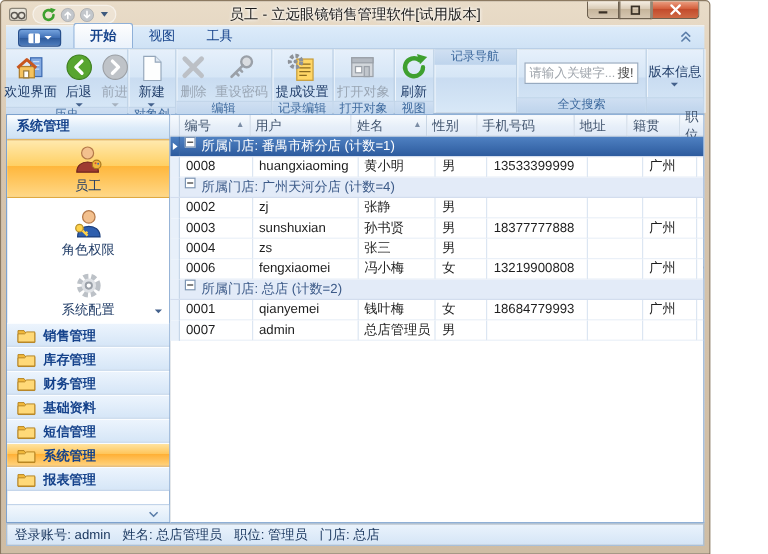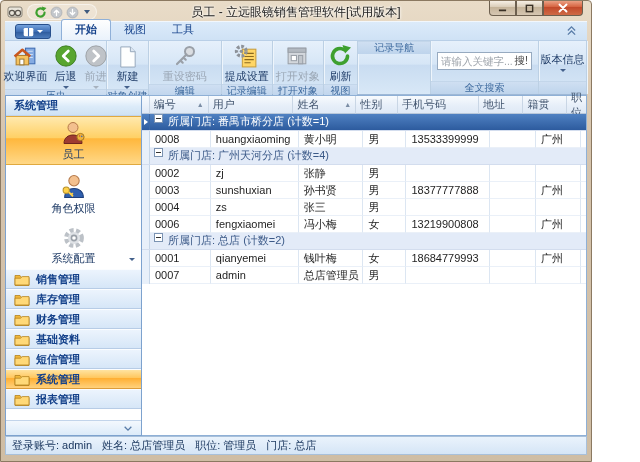--- a/index.html
+++ b/index.html
@@ -234,20 +234,28 @@
           </div>
         </div>
         <div class="rgl">对象创建</div>
       </div>
 
       <div class="rgroup" style="width:80px">
         <div class="rbtns">
           <div class="rbtn disabled">
             <span class="ricon">
               <svg width="24" height="24" viewBox="0 0 24 24">
+                <path d="M5 5l14 14M19 5L5 19" stroke="#bcc0c6" stroke-width="4" stroke-linecap="round"></path>
+              </svg>
+            </span>
+            <span class="rlabel">删除</span>
+          </div>
+          <div class="rbtn disabled">
+            <span class="ricon">
+              <svg width="24" height="24" viewBox="0 0 24 24">
                 <circle cx="16.5" cy="7.5" r="4.5" fill="#dadde1" stroke="#9aa0a8" stroke-width="2"></circle>
                 <path d="M13.5 10.5L4 20M7.5 16.5l2.2 2.2M10.5 13.5l2.2 2.2" stroke="#9aa0a8" stroke-width="2.2" fill="none" stroke-linecap="round"></path>
               </svg>
             </span>
             <span class="rlabel">重设密码</span>
           </div>
         </div>
         <div class="rgl">编辑</div>
       </div>
 

